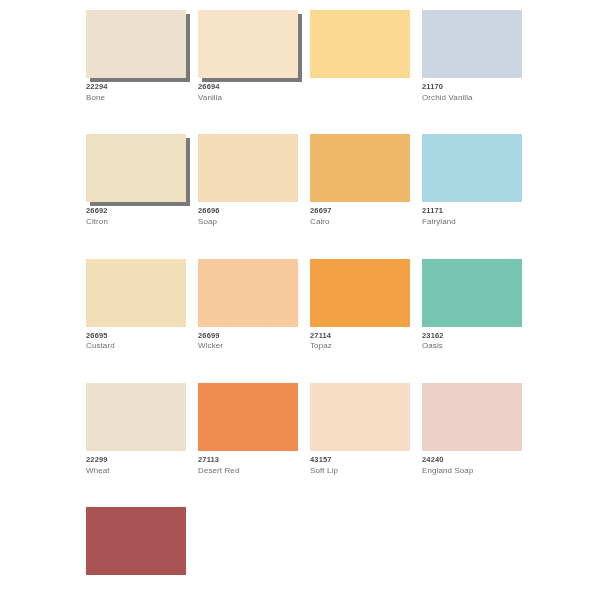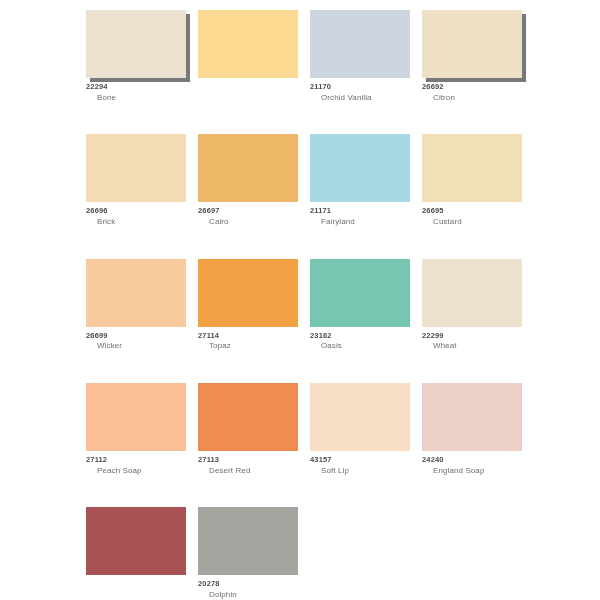--- a/index.html
+++ b/index.html
@@ -77,38 +77,46 @@
   }
 
   .swatch-name {
     font-size: 8px;
     font-weight: normal;
     color: #6f6f6f;
     letter-spacing: 0.1px;
     display: block;
     margin-top: 1px;
     white-space: nowrap;
-    margin-left: 11px;
   }
 </style>
 </head>
 <body>
 
 <div id="swatch-sheet">
   <div class="swatch-grid">
       <div class="swatch-cell">
         <div class="swatch-chip-wrap has-shadow">
           <div class="swatch-chip" style="background: rgb(235, 225, 206);"></div>
         </div>
         <div class="swatch-meta">
           <span class="swatch-code">22294</span>
           <span class="swatch-name">Bone</span>
         </div>
       </div>
       <div class="swatch-cell">
+        <div class="swatch-chip-wrap has-shadow">
+          <div class="swatch-chip" style="background: rgb(246, 227, 200);"></div>
+        </div>
+        <div class="swatch-meta">
+          <span class="swatch-code">26694</span>
+          <span class="swatch-name">Vanilla</span>
+        </div>
+      </div>
+      <div class="swatch-cell">
         <div class="swatch-chip-wrap">
           <div class="swatch-chip" style="background: rgb(251, 217, 145);"></div>
         </div>
       </div>
       <div class="swatch-cell">
         <div class="swatch-chip-wrap">
           <div class="swatch-chip" style="background: rgb(204, 213, 224);"></div>
         </div>
         <div class="swatch-meta">
           <span class="swatch-code">21170</span>
@@ -123,21 +131,21 @@
           <span class="swatch-code">26692</span>
           <span class="swatch-name">Citron</span>
         </div>
       </div>
       <div class="swatch-cell">
         <div class="swatch-chip-wrap">
           <div class="swatch-chip" style="background: rgb(243, 220, 181);"></div>
         </div>
         <div class="swatch-meta">
           <span class="swatch-code">26696</span>
-          <span class="swatch-name">Brick</span>
+          <span class="swatch-name">Soap</span>
         </div>
       </div>
       <div class="swatch-cell">
         <div class="swatch-chip-wrap">
           <div class="swatch-chip" style="background: rgb(239, 183, 104);"></div>
         </div>
         <div class="swatch-meta">
           <span class="swatch-code">26697</span>
           <span class="swatch-name">Cairo</span>
         </div>
@@ -191,29 +199,20 @@
         <div class="swatch-chip-wrap">
           <div class="swatch-chip" style="background: rgb(235, 225, 205);"></div>
         </div>
         <div class="swatch-meta">
           <span class="swatch-code">22299</span>
           <span class="swatch-name">Wheat</span>
         </div>
       </div>
       <div class="swatch-cell">
         <div class="swatch-chip-wrap">
-          <div class="swatch-chip" style="background: rgb(250, 191, 151);"></div>
-        </div>
-        <div class="swatch-meta">
-          <span class="swatch-code">27112</span>
-          <span class="swatch-name">Peach Soap</span>
-        </div>
-      </div>
-      <div class="swatch-cell">
-        <div class="swatch-chip-wrap">
           <div class="swatch-chip" style="background: rgb(239, 140, 79);"></div>
         </div>
         <div class="swatch-meta">
           <span class="swatch-code">27113</span>
           <span class="swatch-name">Desert Red</span>
         </div>
       </div>
       <div class="swatch-cell">
         <div class="swatch-chip-wrap">
           <div class="swatch-chip" style="background: rgb(247, 220, 198);"></div>
@@ -230,23 +229,14 @@
         <div class="swatch-meta">
           <span class="swatch-code">24240</span>
           <span class="swatch-name">England Soap</span>
         </div>
       </div>
       <div class="swatch-cell">
         <div class="swatch-chip-wrap">
           <div class="swatch-chip" style="background: rgb(168, 82, 84);"></div>
         </div>
       </div>
-      <div class="swatch-cell">
-        <div class="swatch-chip-wrap">
-          <div class="swatch-chip" style="background: rgb(163, 165, 159);"></div>
-        </div>
-        <div class="swatch-meta">
-          <span class="swatch-code">20278</span>
-          <span class="swatch-name">Dolphin</span>
-        </div>
-      </div>
     </div>
 </div>
 
 </body></html>

